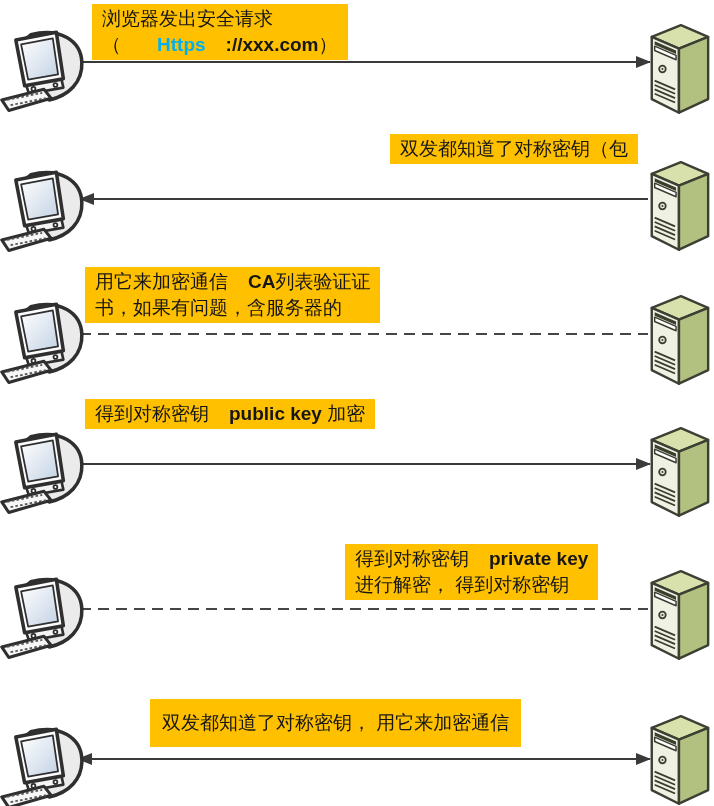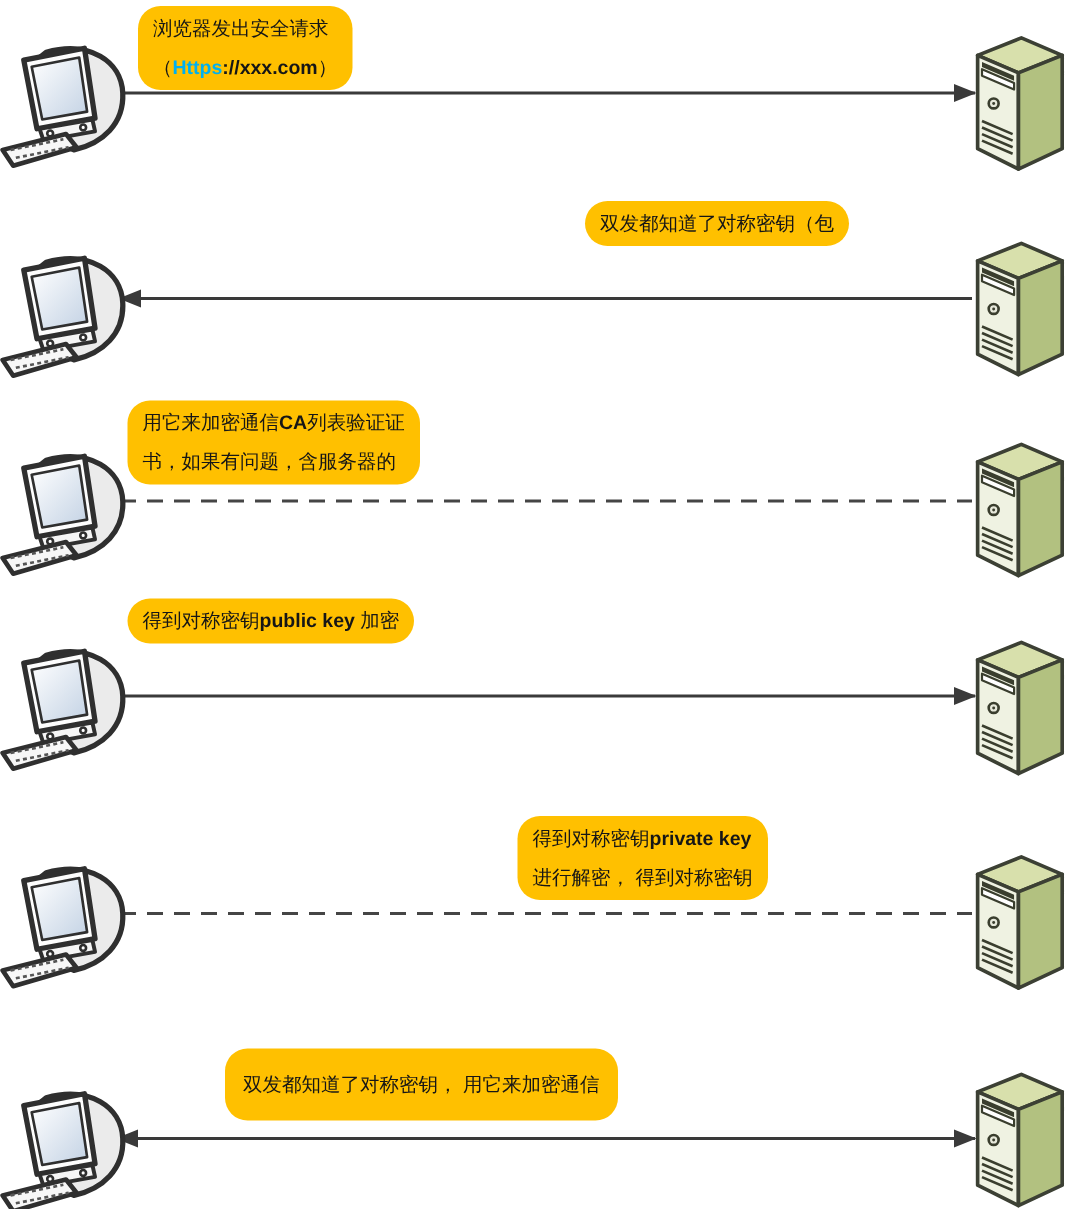--- a/index.html
+++ b/index.html
@@ -3,25 +3,25 @@
 <meta charset="utf-8">
 <style>
   html,body{margin:0;padding:0;background:#fff;}
   .canvas{
     position:relative;width:714px;height:806px;background:#ffffff;
     overflow:hidden;font-family:"Liberation Sans",sans-serif;
   }
   .pc,.server{position:absolute;z-index:2;}
   .label{
     position:absolute;z-index:3;background:#FFC000;color:#161616;
-    font-size:13px;line-height:26px;padding:2px 10px;display:inline-block;border-radius:15px;
+    font-size:19px;line-height:26px;padding:2px 10px;display:inline-block;
   }
   .lbl-line{white-space:nowrap;}
-  .label .bold{font-weight:bold;letter-spacing:0;}
-  .label .link-bold{font-weight:bold;color:#00B0F0;}
+  .label .bold{font-weight:bold;letter-spacing:0;margin-left:20px;}
+  .label .link-bold{font-weight:bold;color:#00B0F0;margin-left:36px;}
   .connector{position:absolute;z-index:1;height:2px;}
   .connector.solid{background:#3a3a3a;}
   .connector.dashed{
     background:repeating-linear-gradient(90deg,#454545 0 11px,transparent 11px 18px);
   }
   .arrowhead{
     position:absolute;top:-5px;width:0;height:0;
     border-top:6px solid transparent;border-bottom:6px solid transparent;
   }
   .arrowhead.right{right:-1px;border-left:15px solid #3a3a3a;}

